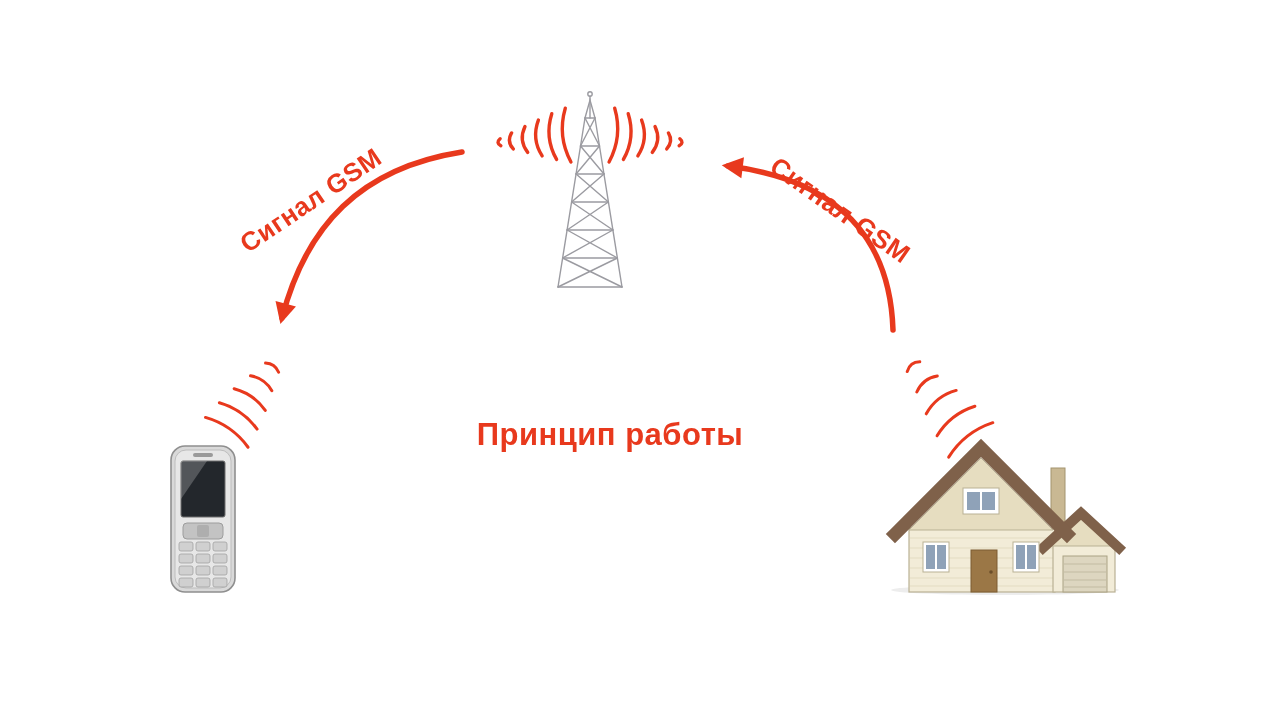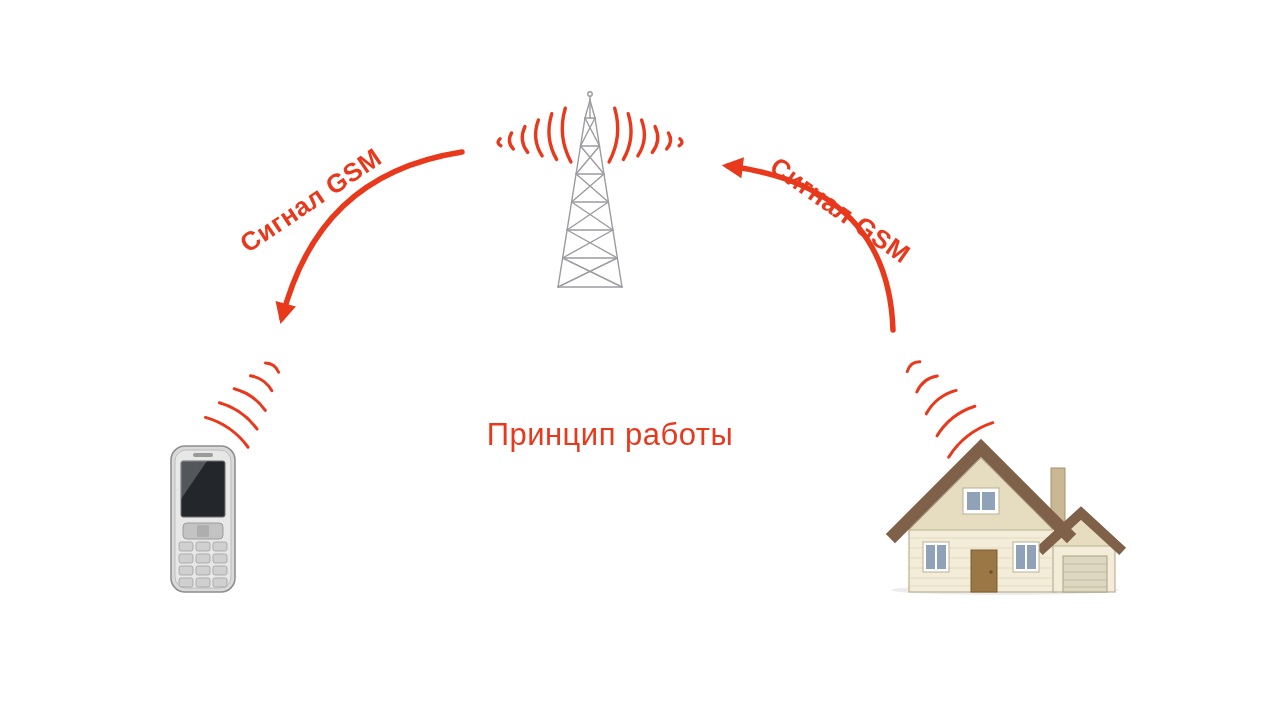--- a/index.html
+++ b/index.html
@@ -29,21 +29,21 @@
   .fill-gable{fill:var(--house-gable)}
   .stroke-roof{stroke:var(--house-roof)}
   .signal-label{
     position:absolute;font-weight:bold;font-size:26px;line-height:1.1;
     color:var(--accent-red);white-space:nowrap;letter-spacing:.5px;
   }
   .signal-label.left{left:243px;top:232px;transform:rotate(-34deg);transform-origin:0 50%}
   .signal-label.right{left:773px;top:149px;transform:rotate(35deg);transform-origin:0 50%}
   .title{
     position:absolute;left:610px;top:417px;transform:translateX(-50%);
-    font-weight:normal;font-size:31px;color:var(--accent-red);
+    font-weight:bold;font-size:31px;color:var(--accent-red);
     white-space:nowrap;letter-spacing:.5px;text-align:right;
   }
 </style>
 </head>
 <body>
 
 <div class="stage">
 
   <svg class="art" viewBox="0 0 1280 720" aria-hidden="true">
     <defs>

